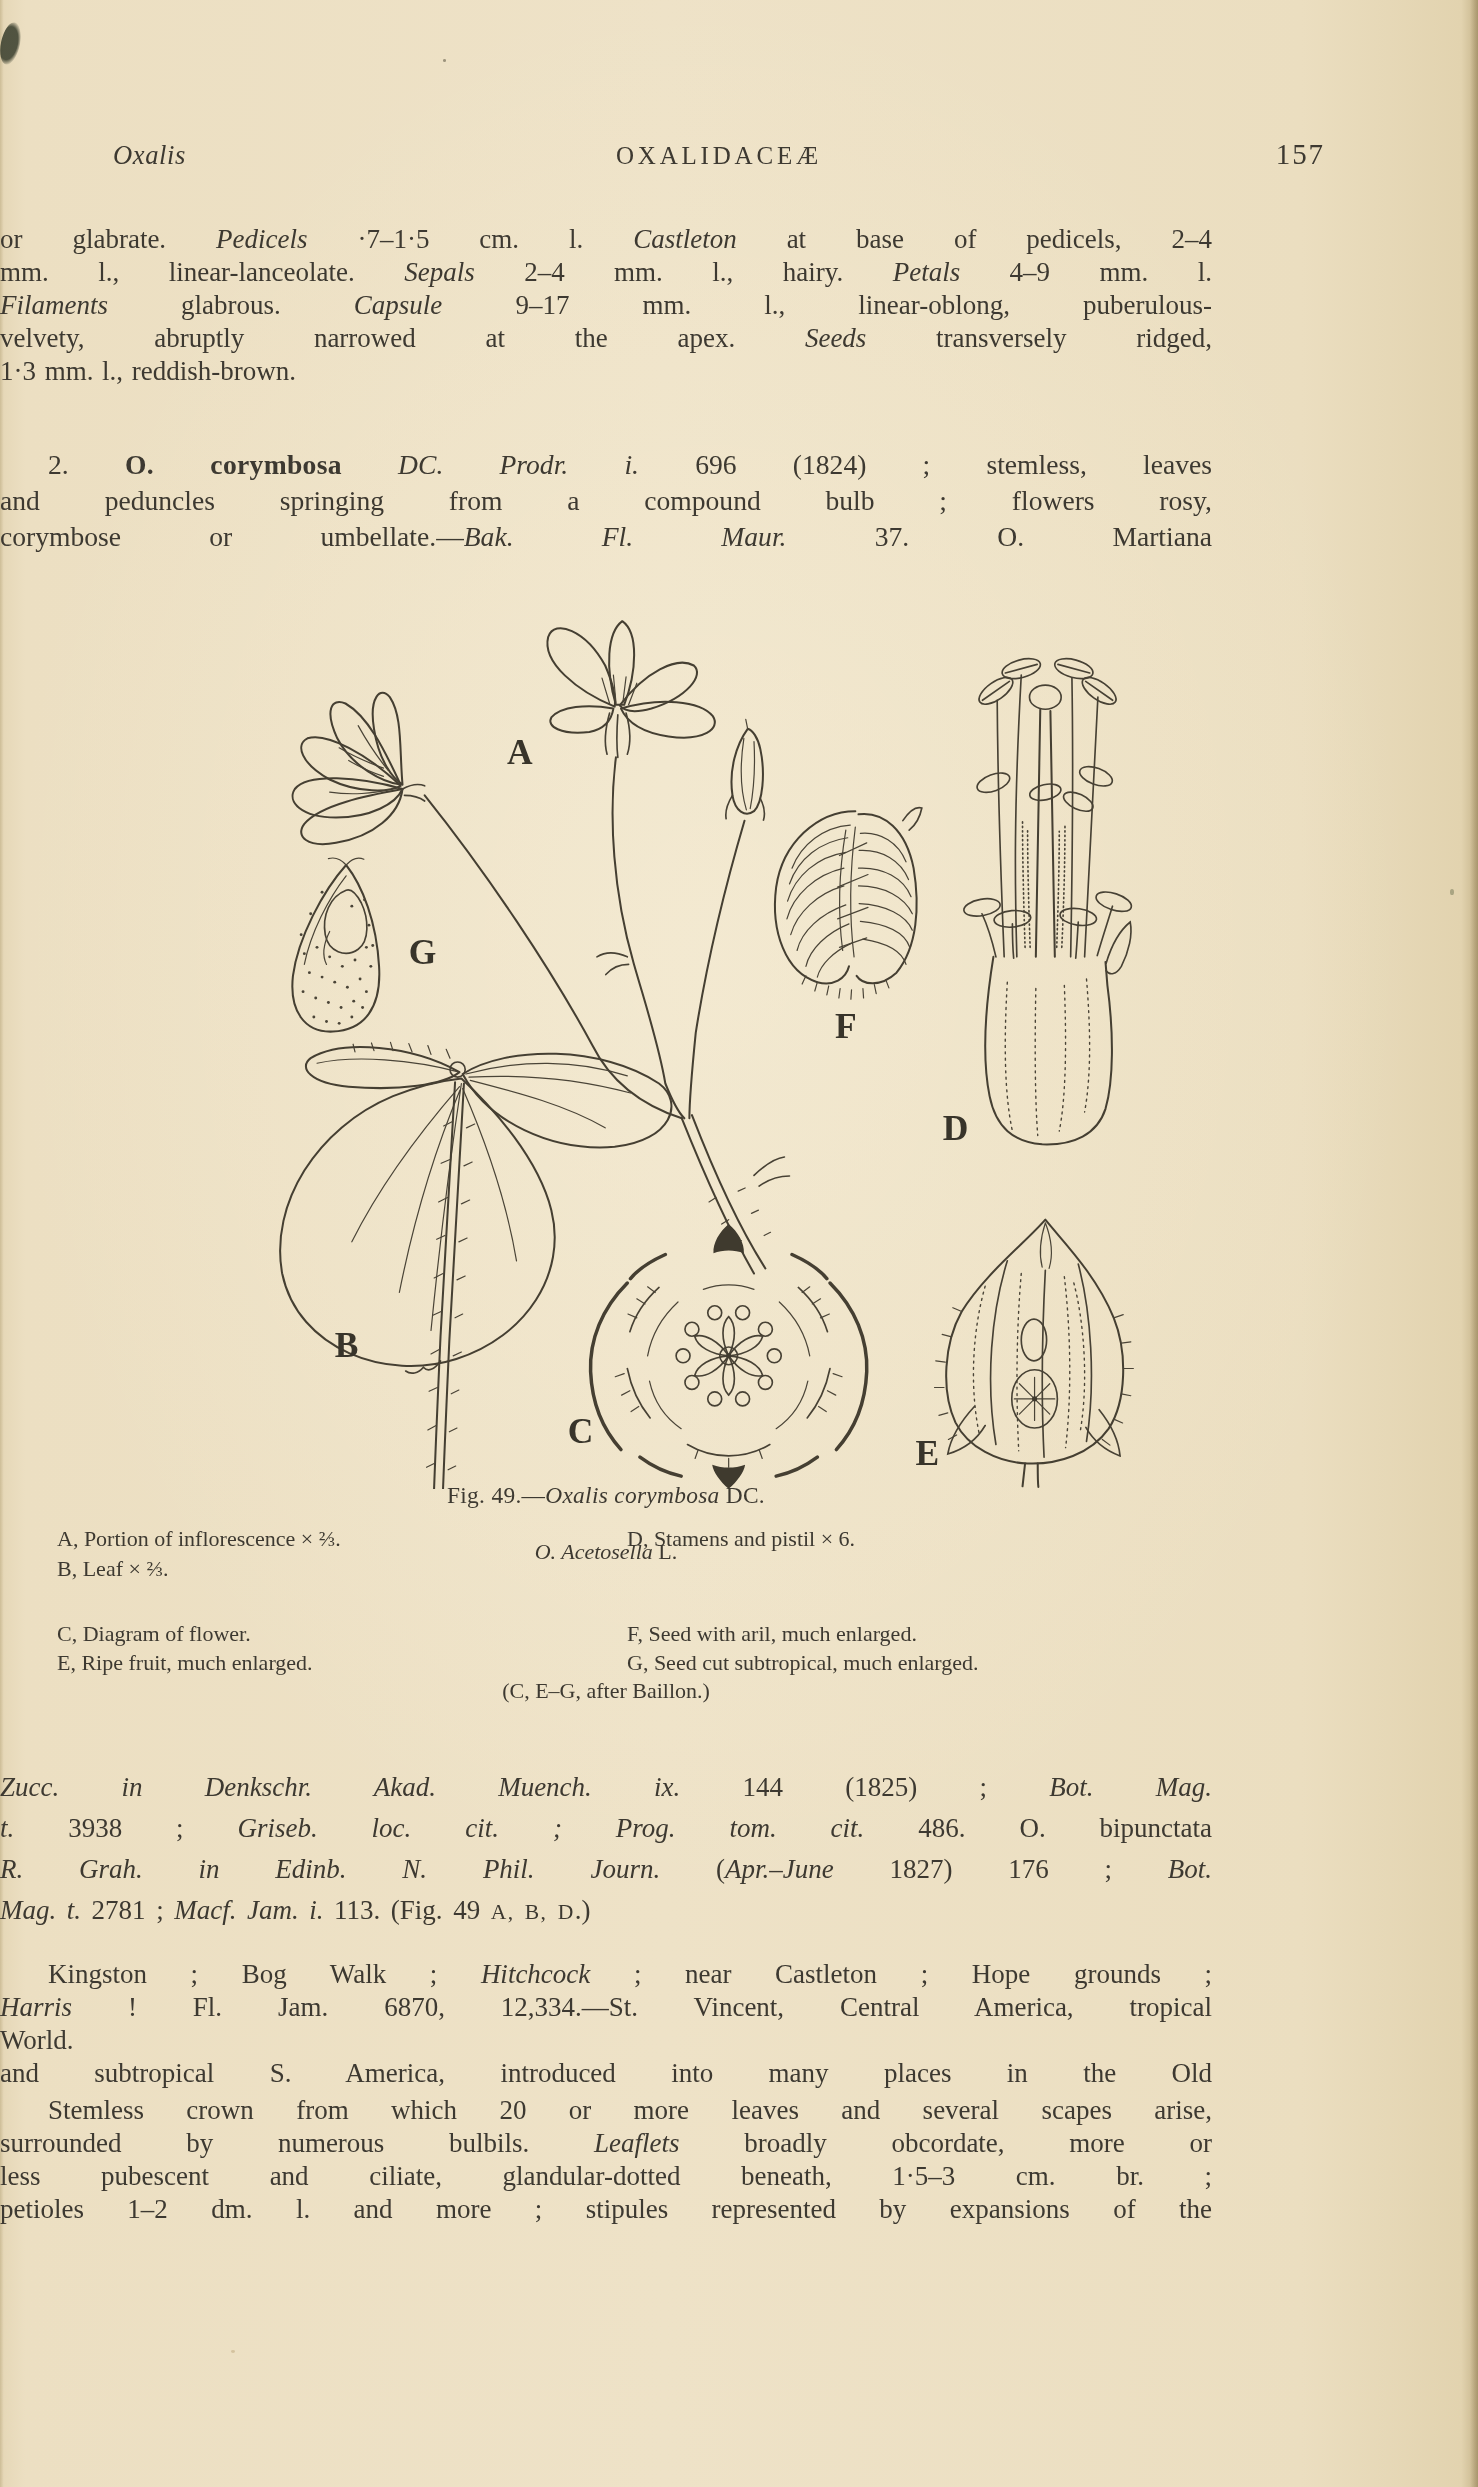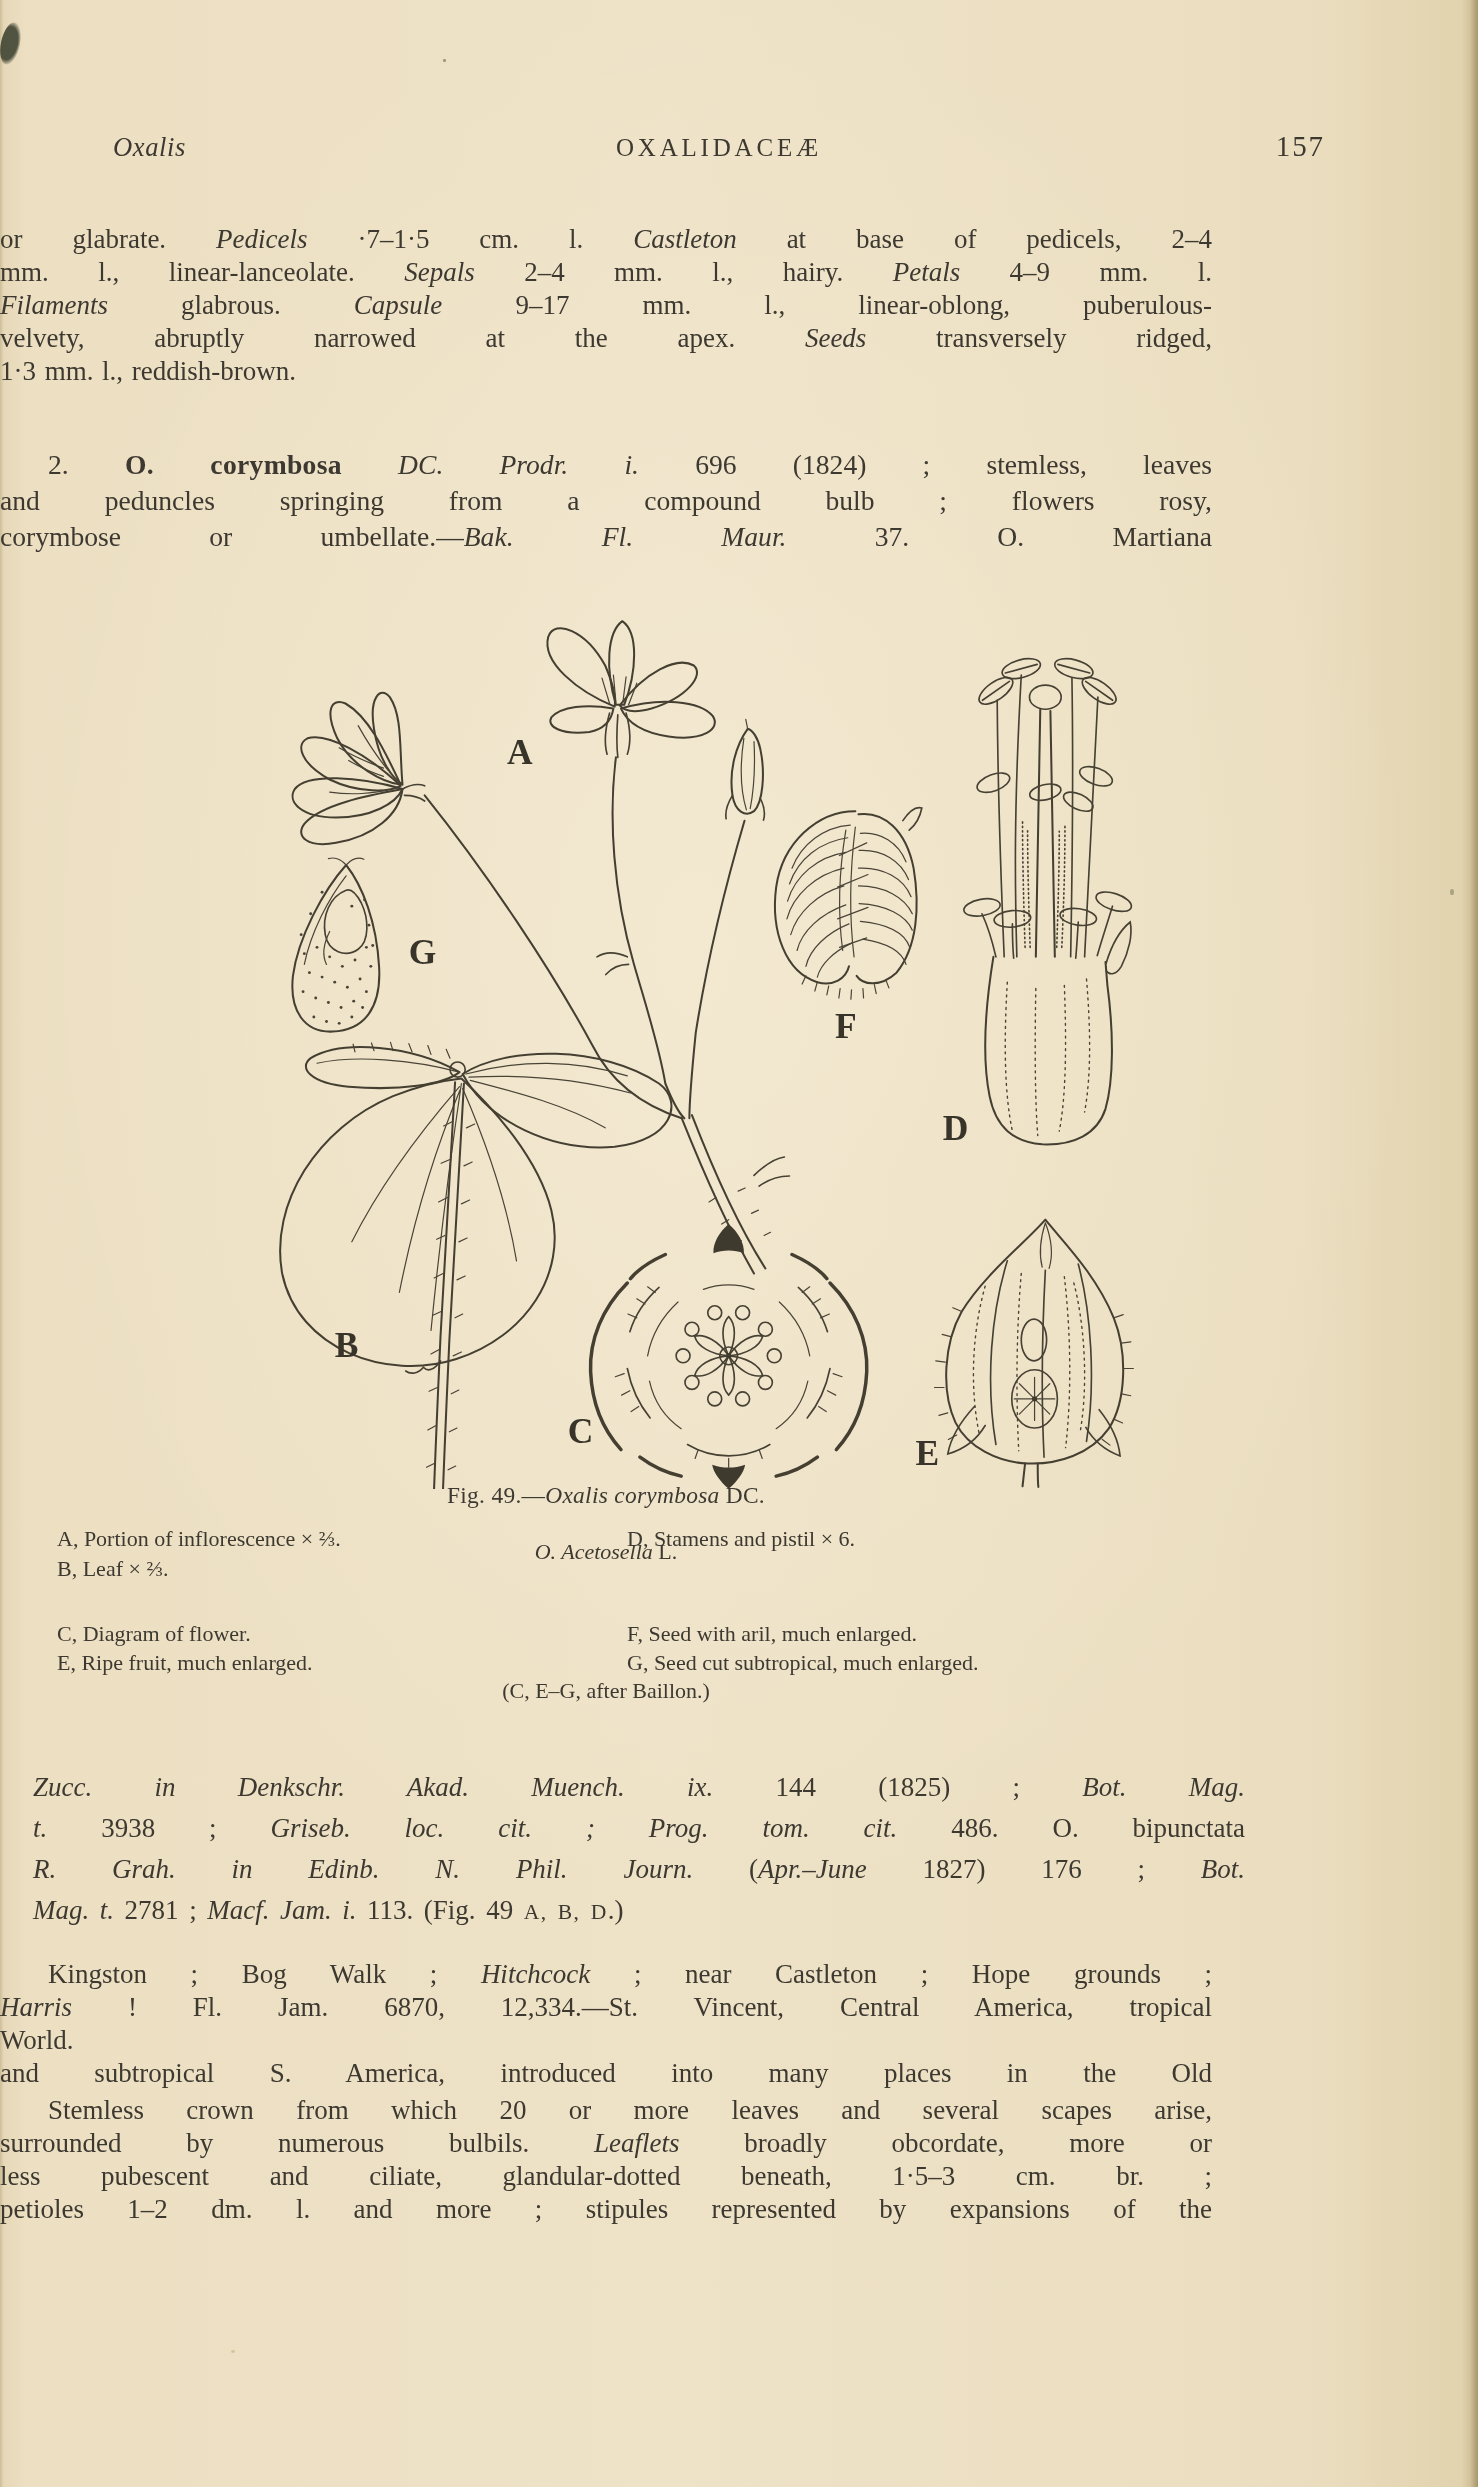--- a/index.html
+++ b/index.html
@@ -27,33 +27,33 @@
     transform:rotate(12deg);opacity:.88;border-radius:50%;
   }
   .speck{position:absolute;border-radius:50%;background:#5a5340;}
   .speck.s1{left:443px;top:59px;width:3.2px;height:2.5px;opacity:.55;}
   .speck.s2{left:1450px;top:889px;width:3.8px;height:5.7px;opacity:.4;background:#55603f;}
   .speck.s3{left:231px;top:2350px;width:4.4px;height:3.2px;opacity:.3;background:#9a7f48;}
 
   .content{position:absolute;left:113px;width:1212px;}
 
   
-  .running-head{top:130px;display:grid;grid-template-columns:1fr auto 1fr;align-items:baseline;}
+  .running-head{top:138px;display:grid;grid-template-columns:1fr auto 1fr;align-items:baseline;}
   .rh-left{font-style:italic;font-size:26.6px;letter-spacing:0.6px;}
   .rh-center{font-size:25px;letter-spacing:3.8px;text-align:center;}
   .rh-right{font-size:29px;text-align:right;letter-spacing:1.9px;}
 
   
   .para{position:absolute;left:0;width:1212px;}
   .line{display:block;width:100%;text-align:justify;text-align-last:justify;white-space:normal;}
   .line.last{text-align-last:auto;}
   .line.indent{text-indent:48px;}
   .body-size .line{font-size:27px;line-height:33px;word-spacing:1.9px;}
   .species-size .line{font-size:27.6px;line-height:36px;word-spacing:2.5px;}
-  .citation-size .line{font-size:27px;line-height:41px;word-spacing:3.8px;padding-left:33px;}
+  .citation-size .line{font-size:27px;line-height:41px;word-spacing:3.8px;}
   .seg-i{font-style:italic;}
   .seg-b{font-weight:bold;letter-spacing:0.3px;}
   .seg-sc{font-size:.8em;letter-spacing:1.3px;}
 
   
   .figure-wrap{position:absolute;left:222px;top:602px;width:988px;height:887px;}
   .figure-wrap svg{width:100%;height:100%;display:block;}
   .fig-ink{stroke:#453f32;fill:none;stroke-width:3.2;stroke-linecap:round;stroke-linejoin:round;}
   .fig-thin{stroke:#4a4437;fill:none;stroke-width:1.9;stroke-linecap:round;}
   .fig-mid{stroke:#474134;fill:none;stroke-width:2.6;stroke-linecap:round;}

